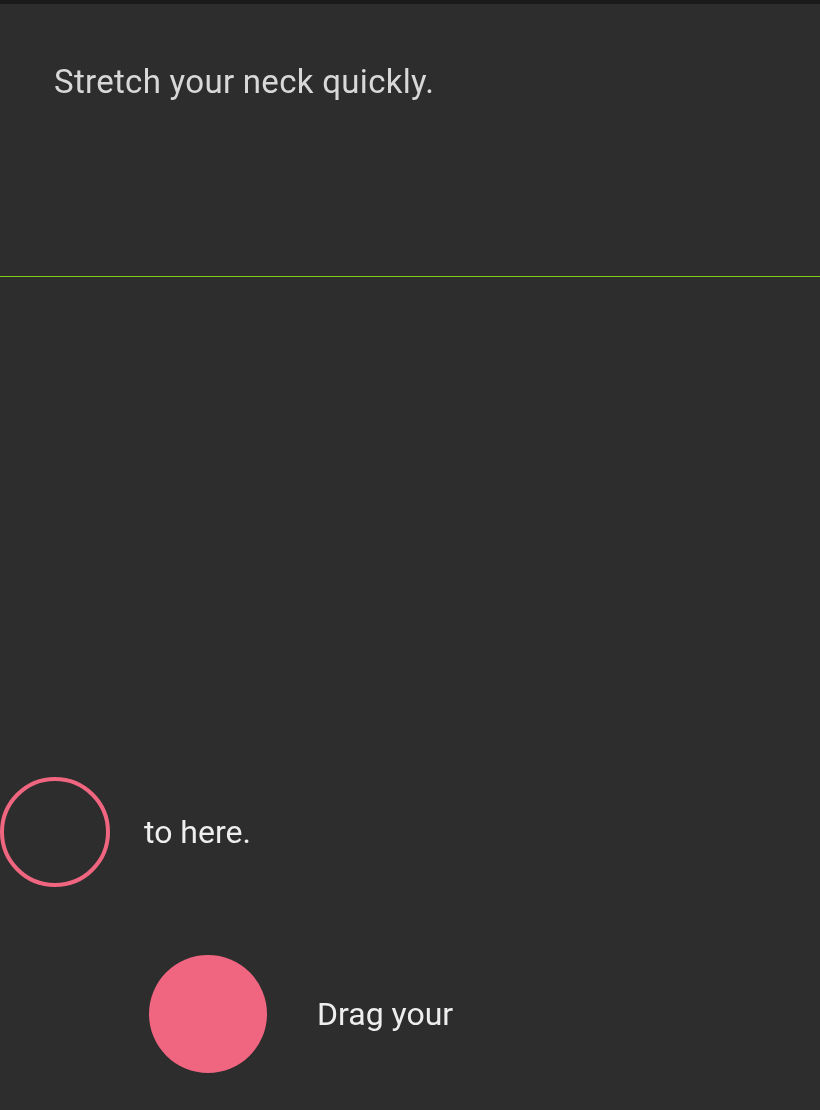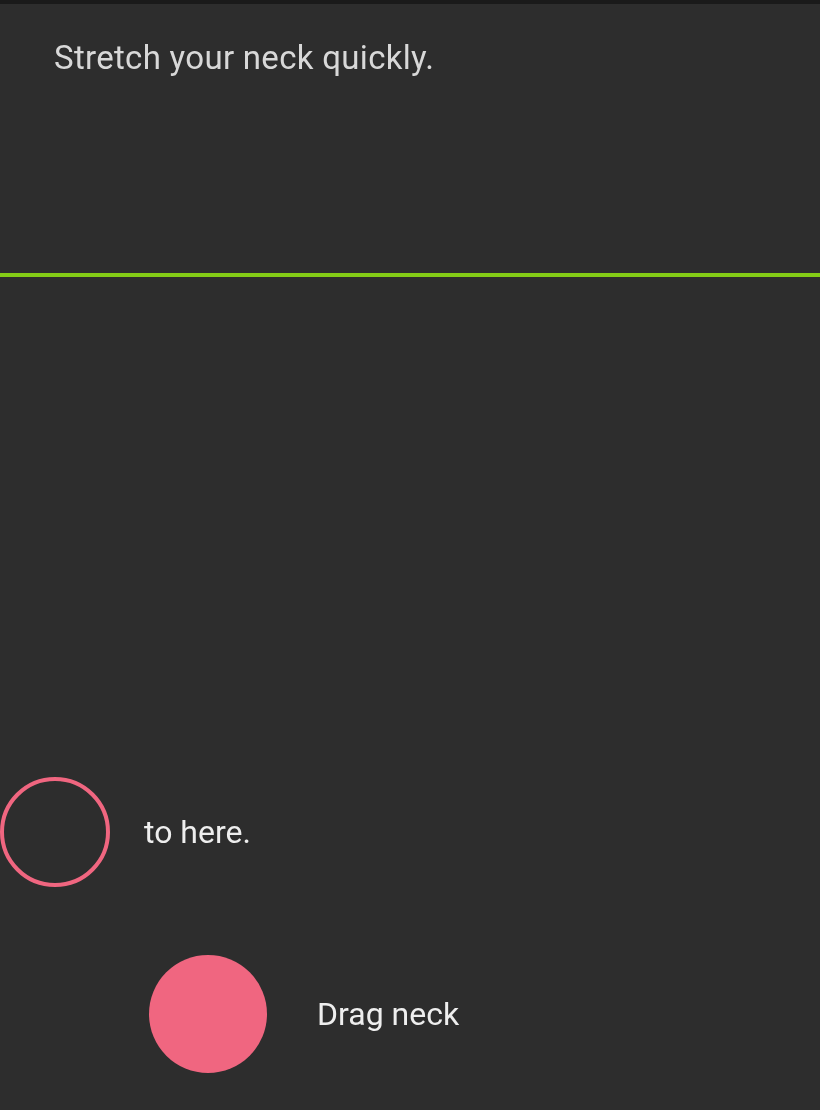--- a/index.html
+++ b/index.html
@@ -16,23 +16,23 @@
       position: relative;
     }
     .top-bar {
       width: 100%;
       height: 4px;
       background: #1a1a1a;
     }
     .instruction-area {
       width: 100%;
       height: 273px;
-      padding-top: 34px;
+      padding-top: 58px;
       padding-left: 54px;
-      border-bottom: 4px solid #84cc16;
+      border-bottom: 1px solid #84cc16;
     }
     .instruction-text {
       color: #d8d8d8;
       font-size: 33px;
       font-weight: 400;
       letter-spacing: 0.3px;
     }
     .activity-area {
       width: 100%;
       position: relative;
@@ -89,15 +89,15 @@
   <div class="instruction-text">Stretch your neck quickly.</div>
 </div>
 
 <div class="activity-area">
   <div class="target-row">
     <div class="target-circle"></div>
     <div class="target-label">to here.</div>
   </div>
   <div class="drag-row">
     <div class="drag-handle"></div>
-    <div class="drag-label">Drag neck</div>
+    <div class="drag-label">Drag your</div>
   </div>
 </div>
 
 </body></html>

